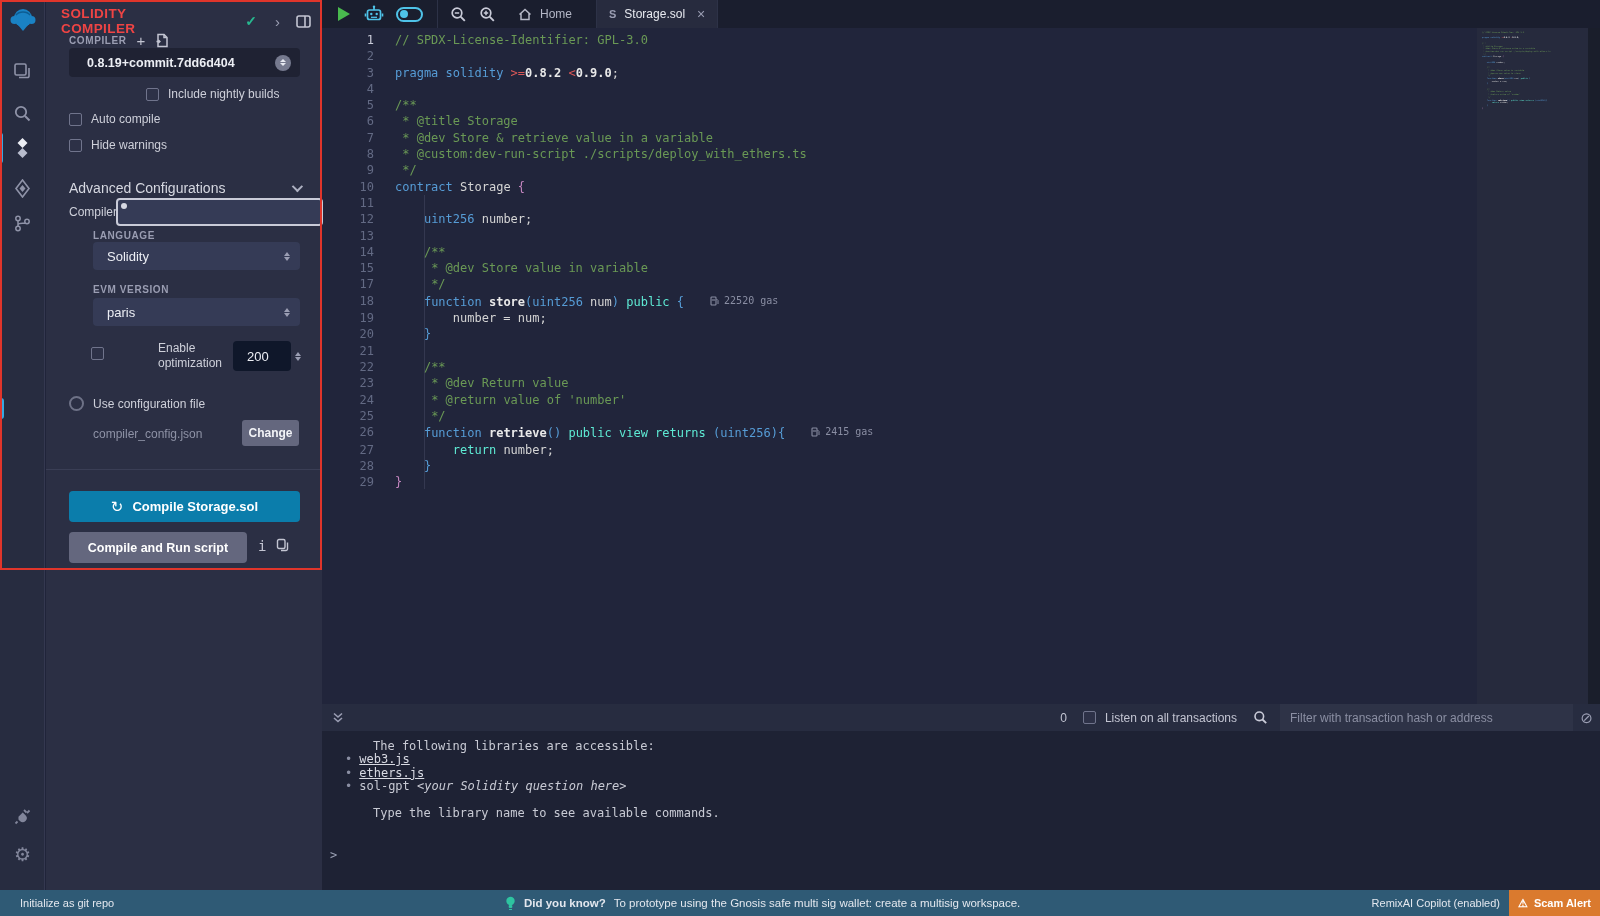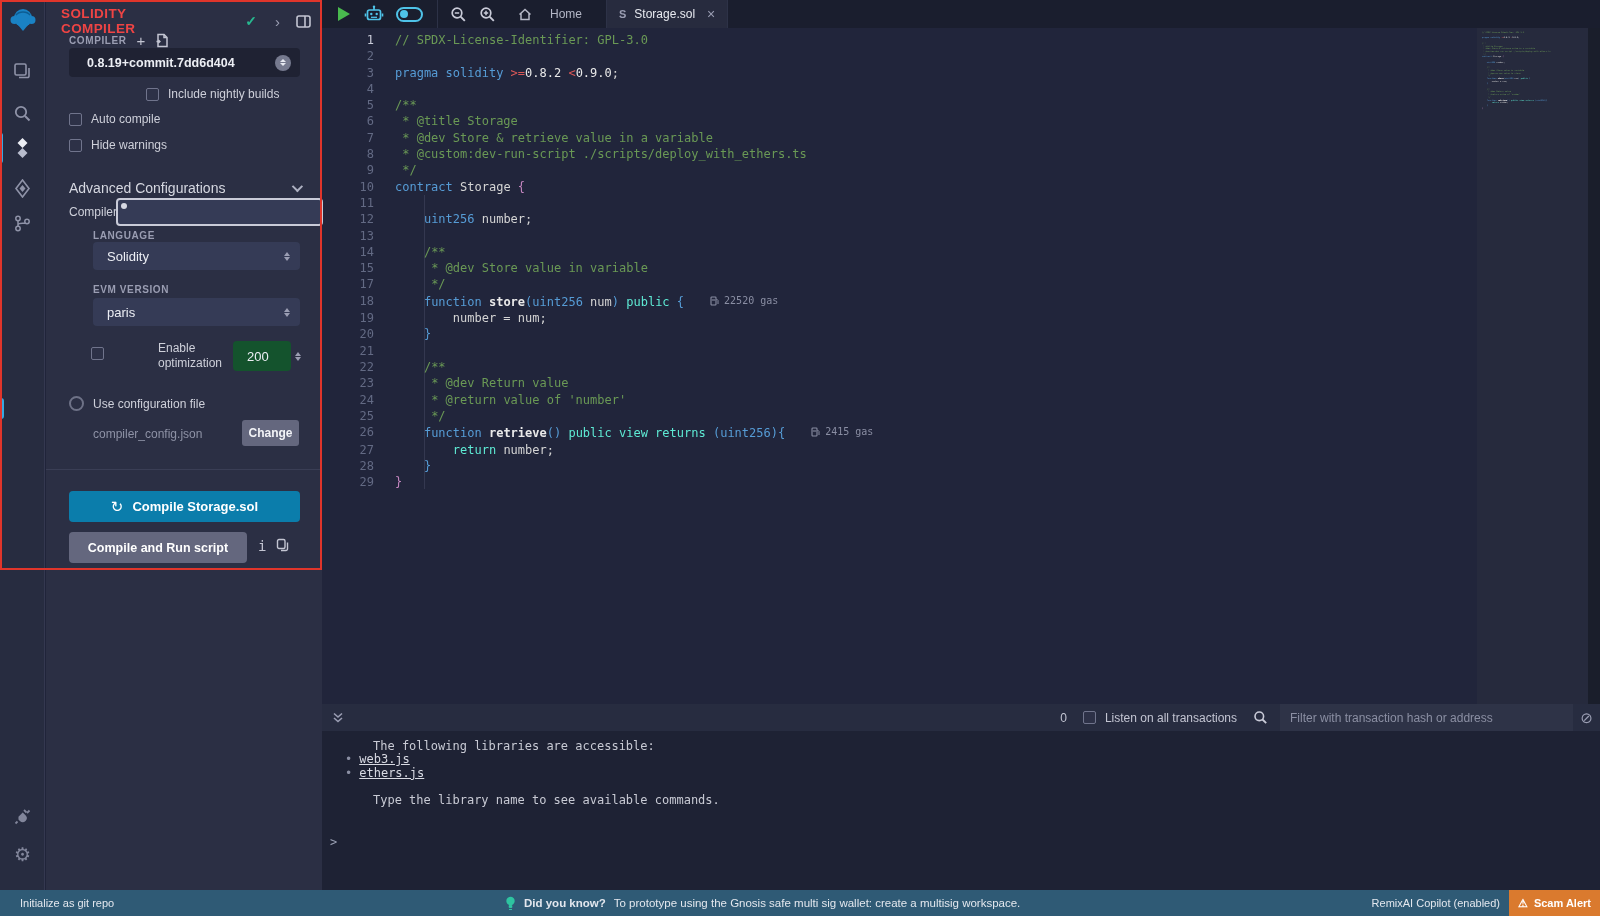--- a/index.html
+++ b/index.html
@@ -37,55 +37,55 @@
   .radio.sel { border-color:#c9cbd8; }
   .radio.sel::after { content:""; position:absolute; left:2.5px; top:2.5px; width:6px; height:6px; border-radius:50%; background:#d7d9e3; }
   .advhdr { position:absolute; left:23px; top:180px; width:231px; display:flex; align-items:center; font-size:14px; color:#d6d8e1; }
   .chev-dn { margin-left:auto; width:8px; height:8px; border-right:2px solid #aeb1c2; border-bottom:2px solid #aeb1c2; transform:rotate(45deg) translateY(-2px); }
   .sel { position:absolute; left:47px; width:207px; height:28px; background:#353b56; border-radius:4px; display:flex; align-items:center; padding:0 10px 0 14px; font-size:13px; color:#eceef4; }
   .carets { margin-left:auto; display:flex; flex-direction:column; gap:1px; }
   .carets i { display:block; width:0; height:0; border-left:3.5px solid transparent; border-right:3.5px solid transparent; }
   .carets i.up { border-bottom:4px solid #9b9eb3; }
   .carets i.dn { border-top:4px solid #9b9eb3; }
   .optlabel { position:absolute; left:112px; top:341px; font-size:12px; line-height:15px; color:#ced0da; }
-  .numinput { position:absolute; left:187px; top:341px; width:58px; height:30px; background:#14532d; border-radius:4px; display:flex; align-items:center; padding:0 8px 0 14px; font-size:13px; color:#eceef4;gap:26px; }
+  .numinput { position:absolute; left:187px; top:341px; width:58px; height:30px; background:#0f172a; border-radius:4px; display:flex; align-items:center; padding:0 8px 0 14px; font-size:13px; color:#eceef4;gap:26px; }
   .cfgfile { position:absolute; left:47px; top:427px; font-size:12px; color:#8e92a6; }
   .changebtn { position:absolute; left:196px; top:420px; width:57px; height:26px; background:#64677e; border-radius:3px; color:#f2f3f7; font-size:12px; font-weight:700; display:flex; align-items:center; justify-content:center; }
   .sp-div { position:absolute; left:0; top:469px; width:276px; height:1px; background:#3a3e55; }
   .compilebtn { position:absolute; left:23px; top:491px; width:231px; height:31px; background:#0b7dab; border-radius:4px; color:#fff; font-size:13px; font-weight:600; display:flex; align-items:center; justify-content:center; gap:9px; }
   .compilebtn .rf { font-size:15px; font-weight:400; }
   .runbtn { position:absolute; left:23px; top:532px; width:178px; height:31px; background:#64677e; border-radius:4px; color:#fff; font-size:12.5px; font-weight:700; display:flex; align-items:center; justify-content:center; }
   .run-extra { position:absolute; top:538px; display:flex; align-items:center; color:#c3c5d2; }
   .info-i { position:absolute; left:212px; top:538px; font-family:"DejaVu Sans Mono", monospace; font-size:14px; color:#c3c5d2; }
   
   .redframe { position:absolute; left:0; top:0; width:322px; height:570px; border:2px solid #e0352b; z-index:10; pointer-events:none; }
   
   .main { position:absolute; left:322px; top:0; width:1278px; height:890px; }
   .tabbar { position:absolute; left:0; top:0; width:1278px; height:28px; background:#1a1e2e; display:flex; align-items:center; }
   .tb-ico { display:flex; align-items:center; justify-content:center; height:28px; }
   .play { width:0; height:0; border-top:7px solid transparent; border-bottom:7px solid transparent; border-left:12px solid #49ba4e; margin-left:16px; }
   .robot { margin-left:14px; }
   .toggle { margin-left:12px; width:27px; height:15px; border:2px solid #4fc3e8; border-radius:8px; position:relative; }
   .toggle::after { content:""; position:absolute; left:2px; top:1.5px; width:8px; height:8px; border-radius:50%; background:#4fc3e8; }
   .tb-sep { width:1px; height:28px; background:#2d3247; margin-left:14px; }
   .mag { margin-left:12px; }
-  .hometab { display:flex; align-items:center; gap:18px; margin-left:22px; padding-right:24px; color:#b4b7c6; font-size:12px; height:28px; }
+  .hometab { display:flex; align-items:center; gap:8px; margin-left:22px; padding-right:24px; color:#b4b7c6; font-size:12px; height:28px; }
   .filetab { display:flex; align-items:center; gap:8px; height:28px; background:#272b3e; border-left:1px solid #2d3247; border-right:1px solid #2d3247; padding:0 12px; color:#e8eaf0; font-size:12px; }
   .filetab .s { color:#9b9eb3; font-weight:700; font-size:11px; }
   .filetab .x { color:#9b9eb3; font-size:14px; margin-left:4px; }
   
   .editor { position:absolute; left:0; top:28px; width:1278px; height:676px; background:#21253b; overflow:hidden; }
   .code { position:absolute; left:0; top:4px; font-family:"DejaVu Sans Mono", monospace; font-size:12px; line-height:16.3px; }
   .cl { display:flex; white-space:pre; }
   .ln { display:inline-block; width:52px; text-align:right; color:#636a84; flex:none; }
   .cl:first-child .ln { color:#c8cbd8; }
   .ct { padding-left:21px; }
   .tk-cm { color:#6a9955; } .tk-kw { color:#569cd6; } .tk-tl { color:#5eead4; }
   .tk-op { color:#d95757; } .tk-b1 { color:#c586c0; } .tk-b2 { color:#569cd6; }
-  .tk-tx { color:#d4d4d4; } .tk-fn { color:#e9e9e9; font-weight:700; } .tk-nm { color:#e9e9e9; font-weight:400; }
+  .tk-tx { color:#d4d4d4; } .tk-fn { color:#e9e9e9; font-weight:700; } .tk-nm { color:#e9e9e9; font-weight:700; }
   .gas { display:inline-flex; align-items:center; gap:5px; margin-left:26px; color:#8a8ea3; font-size:10px; font-family:"DejaVu Sans Mono", monospace; }
   .indent-guide { position:absolute; left:102px; top:167px; width:1px; height:294px; background:#343850; }
   .minirail { position:absolute; left:1155px; top:0; width:111px; height:676px; background:#262a3d; }
   .minimap { position:absolute; left:5px; top:3px; font-family:"DejaVu Sans Mono", monospace; font-size:2px; line-height:2.7px; white-space:pre; }
   .rightstrip { position:absolute; left:1266px; top:0; width:12px; height:676px; background:#1a1e2b; }
   
   .terminal { position:absolute; left:0; top:704px; width:1278px; height:186px; background:#1e2234; }
   .term-header { position:absolute; left:0; top:0; width:1278px; height:27px; background:#272c40; display:flex; align-items:center; }
   .dblchev { margin-left:10px; }
   .th-right { position:absolute; right:0; top:0; height:27px; display:flex; align-items:center; }
@@ -397,20 +397,21 @@
           </span>
           <span class="filterinput">Filter with transaction hash or address</span>
           <span class="ban">⊘</span>
         </span>
       </div>
       <div class="term-body">
         <div>
             <div class="tl"><span class="tp-plain">The following libraries are accessible:</span></div>
             <div class="tl bullet"><span class="bdot">•</span><span class="tp-link">web3.js</span></div>
             <div class="tl bullet"><span class="bdot">•</span><span class="tp-link">ethers.js</span></div>
+            <div class="tl bullet"><span class="bdot">•</span><span class="tp-plain">sol-gpt </span><span class="tp-italic">&lt;your Solidity question here&gt;</span></div>
             <div class="tl">&nbsp;</div>
             <div class="tl"><span class="tp-plain">Type the library name to see available commands.</span></div>
           </div>
         <div class="prompt">&gt;</div>
       </div>
     </div>
   </div>
 
   <div class="statusbar">
     <span class="sb-left">Initialize as git repo</span>

